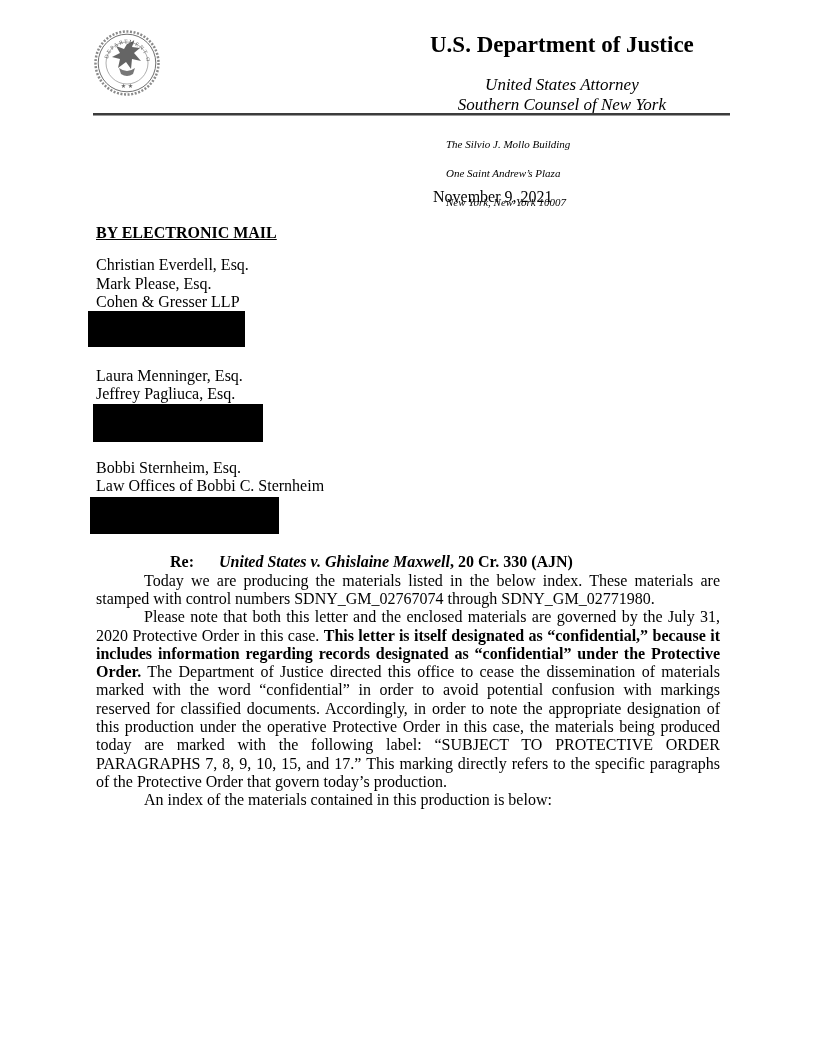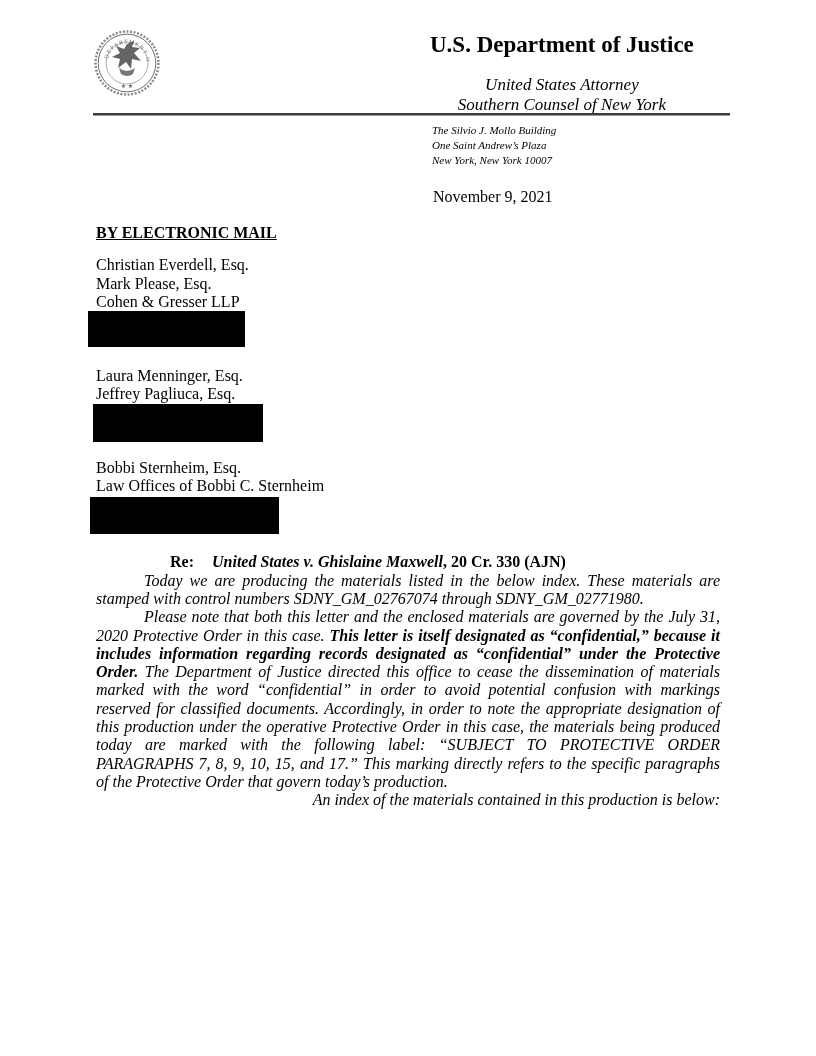--- a/index.html
+++ b/index.html
@@ -15,41 +15,41 @@
   }
   
   .seal { position: absolute; left: 92px; top: 28px; width: 70px; height: 72px; }
   .hdr-right { position: absolute; left: 430px; top: 35px; }
   .agency { font-weight: bold; font-size: 23px; line-height: 19px; margin: 0 0 21px 0; }
   .office { font-style: italic; font-size: 17px; line-height: 19.5px; margin: 0; text-align: center; }
   .rule { position: absolute; left: 93px; top: 113px; width: 637px; height: 2px;
           background: #3c3c3c; border-bottom: 1px solid #9a9a9a; }
   .addr { position: absolute; left: 430px; top: 122px; font-style: italic;
           font-size: 11px; line-height: 13px; }
-  .addr div { margin: 2px; }
+  .addr div { margin: 16px; }
   .date { position: absolute; left: 433px; top: 188px; font-size: 16px; }
   
   .body { position: absolute; left: 96px; top: 224px; width: 624px;
           font-size: 16px; line-height: 18.3px; }
   .by-mail { font-weight: bold; text-decoration: underline; margin: 0; }
   .recip { margin: 0; }
   .recip div { margin: 0; }
   .m22 { margin-top: 14px; }
   .m20 { margin-top: 20px; }
   .m17 { margin-top: 17px; }
   .m18 { margin-top: 18px; }
   .m19 { margin-top: 19px; }
   .redaction { background: #000; }
   .red1 { width: 157px; height: 36px; margin: 0 0 0 -8px; }
   .red2 { width: 170px; height: 38px; margin: 0 0 0 -3px; }
   .red3 { width: 189px; height: 37px; margin: 2px 0 0 -6px; }
   .re-line { font-weight: bold; padding-left: 74px; }
-  .re-case { font-style: italic; margin-left: 18px; }
-  .para { margin: 0; text-indent: 48px; text-align: justify; font-style: italic; }
-  .para-last { text-align: right; }
+  .re-case { font-style: italic; margin-left: 25px; }
+  .para { margin: 0; text-indent: 48px; text-align: justify; }
+  .para-last { text-align: left; }
   .b { font-weight: bold; }
 </style>
 </head>
 <body>
 
 <div class="page">
 
   <div class="seal">
     <svg width="70" height="72" viewBox="0 0 70 72" xmlns="http://www.w3.org/2000/svg">
       <circle cx="35" cy="35" r="31.5" fill="none" stroke="#8a8a8a" stroke-width="2.5" stroke-dasharray="2 1.6"></circle>

